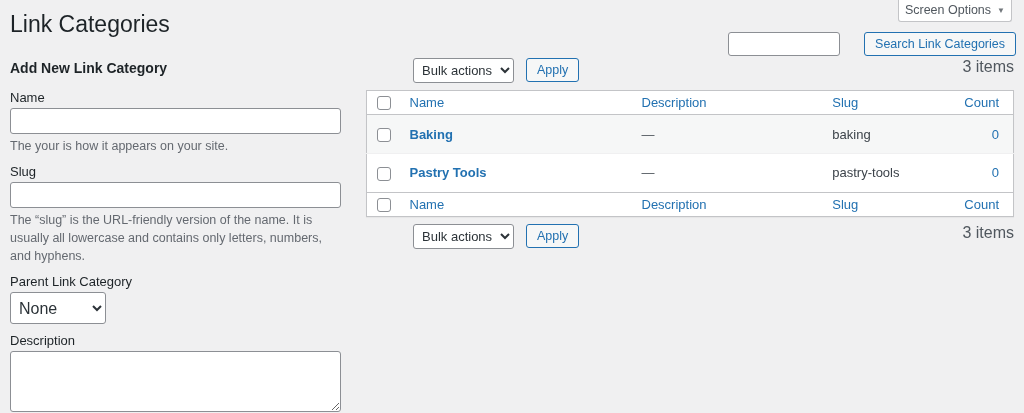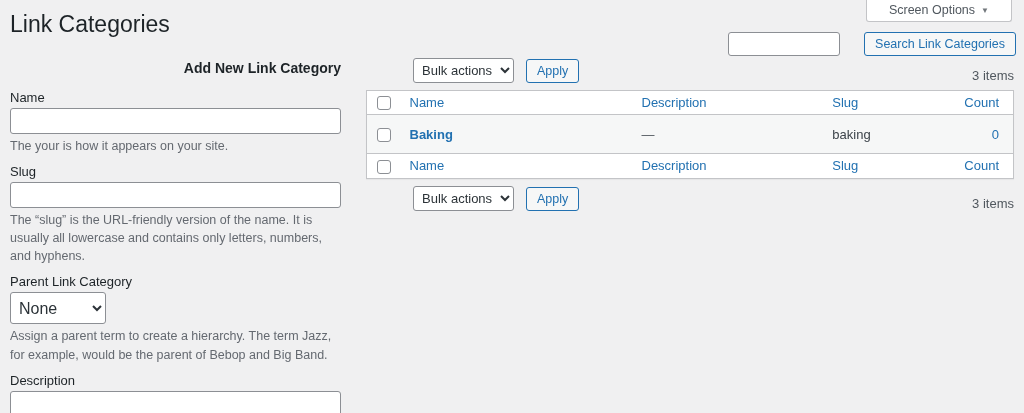--- a/index.html
+++ b/index.html
@@ -11,21 +11,21 @@
     font-size:13px; color:#3c434a;
     position:relative;
   }
   a { text-decoration:none; }
 
   
   .screen-options-tab {
     position:absolute; top:0; right:12px;
     background:#fff; border:1px solid #c3c4c7; border-top:none;
     border-radius:0 0 3px 3px;
-    padding:3px 22px 4px; font-size:12.5px; color:#50575e;
+    padding:3px 6px 4px; font-size:12.5px; color:#50575e;
     cursor:pointer; display:flex; align-items:center; gap:6px;
   }
   .screen-options-tab .arrow { font-size:8px; color:#72777c; }
 
   .wrap { padding:0 10px 0 10px; }
 
   h1.page-title {
     font-size:23px; font-weight:400; color:#1d2327;
     margin:0; padding:10px 0 0; line-height:1.3;
   }
@@ -44,49 +44,49 @@
     color:#2271b1; height:24px; padding:0 10px; font-size:12.5px;
     font-family:"Liberation Sans", sans-serif; cursor:pointer; white-space:nowrap;
   }
 
   
   .columns { display:flex; gap:25px; margin-top:18px; align-items:flex-start; }
   .col-left { width:331px; flex:none; }
   .col-right { flex:1; min-width:0; }
 
   
-  .col-left h2 { font-size:14px; font-weight:700; color:#1d2327; margin:2px 0 14px;text-align:right; }
+  .col-left h2 { font-size:14px; font-weight:700; color:#1d2327; margin:2px 0 14px; }
   .form-field { margin-bottom:9px; }
   .form-field label { display:block; margin-bottom:3px; color:#1d2327; font-size:13px; }
   .form-field input[type=text] {
     width:100%; height:26px; border:1px solid #8c8f94; border-radius:3px;
     background:#fff; padding:0 8px; font-size:14px; color:#2c3338;
   }
   .form-field select {
     height:32px; min-width:96px; border:1px solid #8c8f94; border-radius:3px;
     background:#fff; font-size:16px; color:#2c3338; padding:0 4px;
     font-family:"Liberation Sans", sans-serif;
   }
   .form-field textarea {
     width:100%; height:61px; border:1px solid #8c8f94; border-radius:3px;
     background:#fff; padding:4px 8px; font-size:13px; color:#2c3338;
     resize:vertical; font-family:"Liberation Sans", sans-serif;
   }
   .help { color:#646970; font-size:12.5px; line-height:1.45; margin:3px 0 0; }
 
   
-  .tablenav { display:flex; align-items:flex-end; margin:0 0 7px;padding-left:47px; }
+  .tablenav { display:flex; align-items:flex-start; margin:0 0 7px;padding-left:47px; }
   .tablenav.bottom { margin:7px 0 0; }
   .tablenav select {
     height:25px; border:1px solid #8c8f94; border-radius:3px;
     background:#fff; font-size:13px; color:#2c3338; padding:0 4px;
     font-family:"Liberation Sans", sans-serif;
   }
   .tablenav .apply { margin-left:12px; }
-  .items-count { margin-left:auto; color:#50575e; font-size:13px; }
+  .items-count { margin-left:auto; color:#50575e; font-size:16px; }
 
   table.wp-list-table {
     width:100%; border-collapse:collapse; background:#fff;
     border:1px solid #c3c4c7; box-shadow:0 1px 1px rgba(0,0,0,.04);
   }
   .wp-list-table th {
     text-align:left; font-weight:400; padding:4px 10px; font-size:13px;
     color:#2271b1; white-space:nowrap;
   }
   .wp-list-table thead th { border-bottom:1px solid #c3c4c7; }
@@ -141,21 +141,20 @@
         <label>Slug</label>
         <input type="text" value="" style="">
         <p class="help">The “slug” is the URL-friendly version of the name. It is usually all lowercase and contains only letters, numbers, and hyphens.</p>
       </div>
 
       <div class="form-field">
         <label>Parent Link Category</label>
         <select>
           <option>None</option>
         </select>
-        <p class="help">Assign a parent term to create a hierarchy. The term Jazz, for example, would be the parent of Bebop and Big Band.</p>
       </div>
 
       <div class="form-field">
         <label>Description</label>
         <textarea style=""></textarea>
         
       </div>
 
     </div>
 
@@ -180,20 +179,27 @@
           </tr>
         </thead>
         <tbody>
           <tr>
             <td class="col-cb"><input type="checkbox" style=""></td>
             <td class="col-name row-name"><a href="#">Baking</a></td>
             <td class="col-desc row-desc">—</td>
             <td class="col-slug row-slug">baking</td>
             <td class="col-count row-count"><a href="#">0</a></td>
           </tr>
+          <tr>
+            <td class="col-cb"><input type="checkbox" style=""></td>
+            <td class="col-name row-name"><a href="#">Pastry Tools</a></td>
+            <td class="col-desc row-desc">—</td>
+            <td class="col-slug row-slug">pastry-tools</td>
+            <td class="col-count row-count"><a href="#">0</a></td>
+          </tr>
         </tbody>
         <tfoot>
           <tr>
             <th class="col-cb"><input type="checkbox" style=""></th>
             <th class="col-name"><a href="#">Name</a></th>
             <th class="col-desc"><a href="#">Description</a></th>
             <th class="col-slug"><a href="#">Slug</a></th>
             <th class="col-count"><a href="#">Count</a></th>
           </tr>
         </tfoot>

